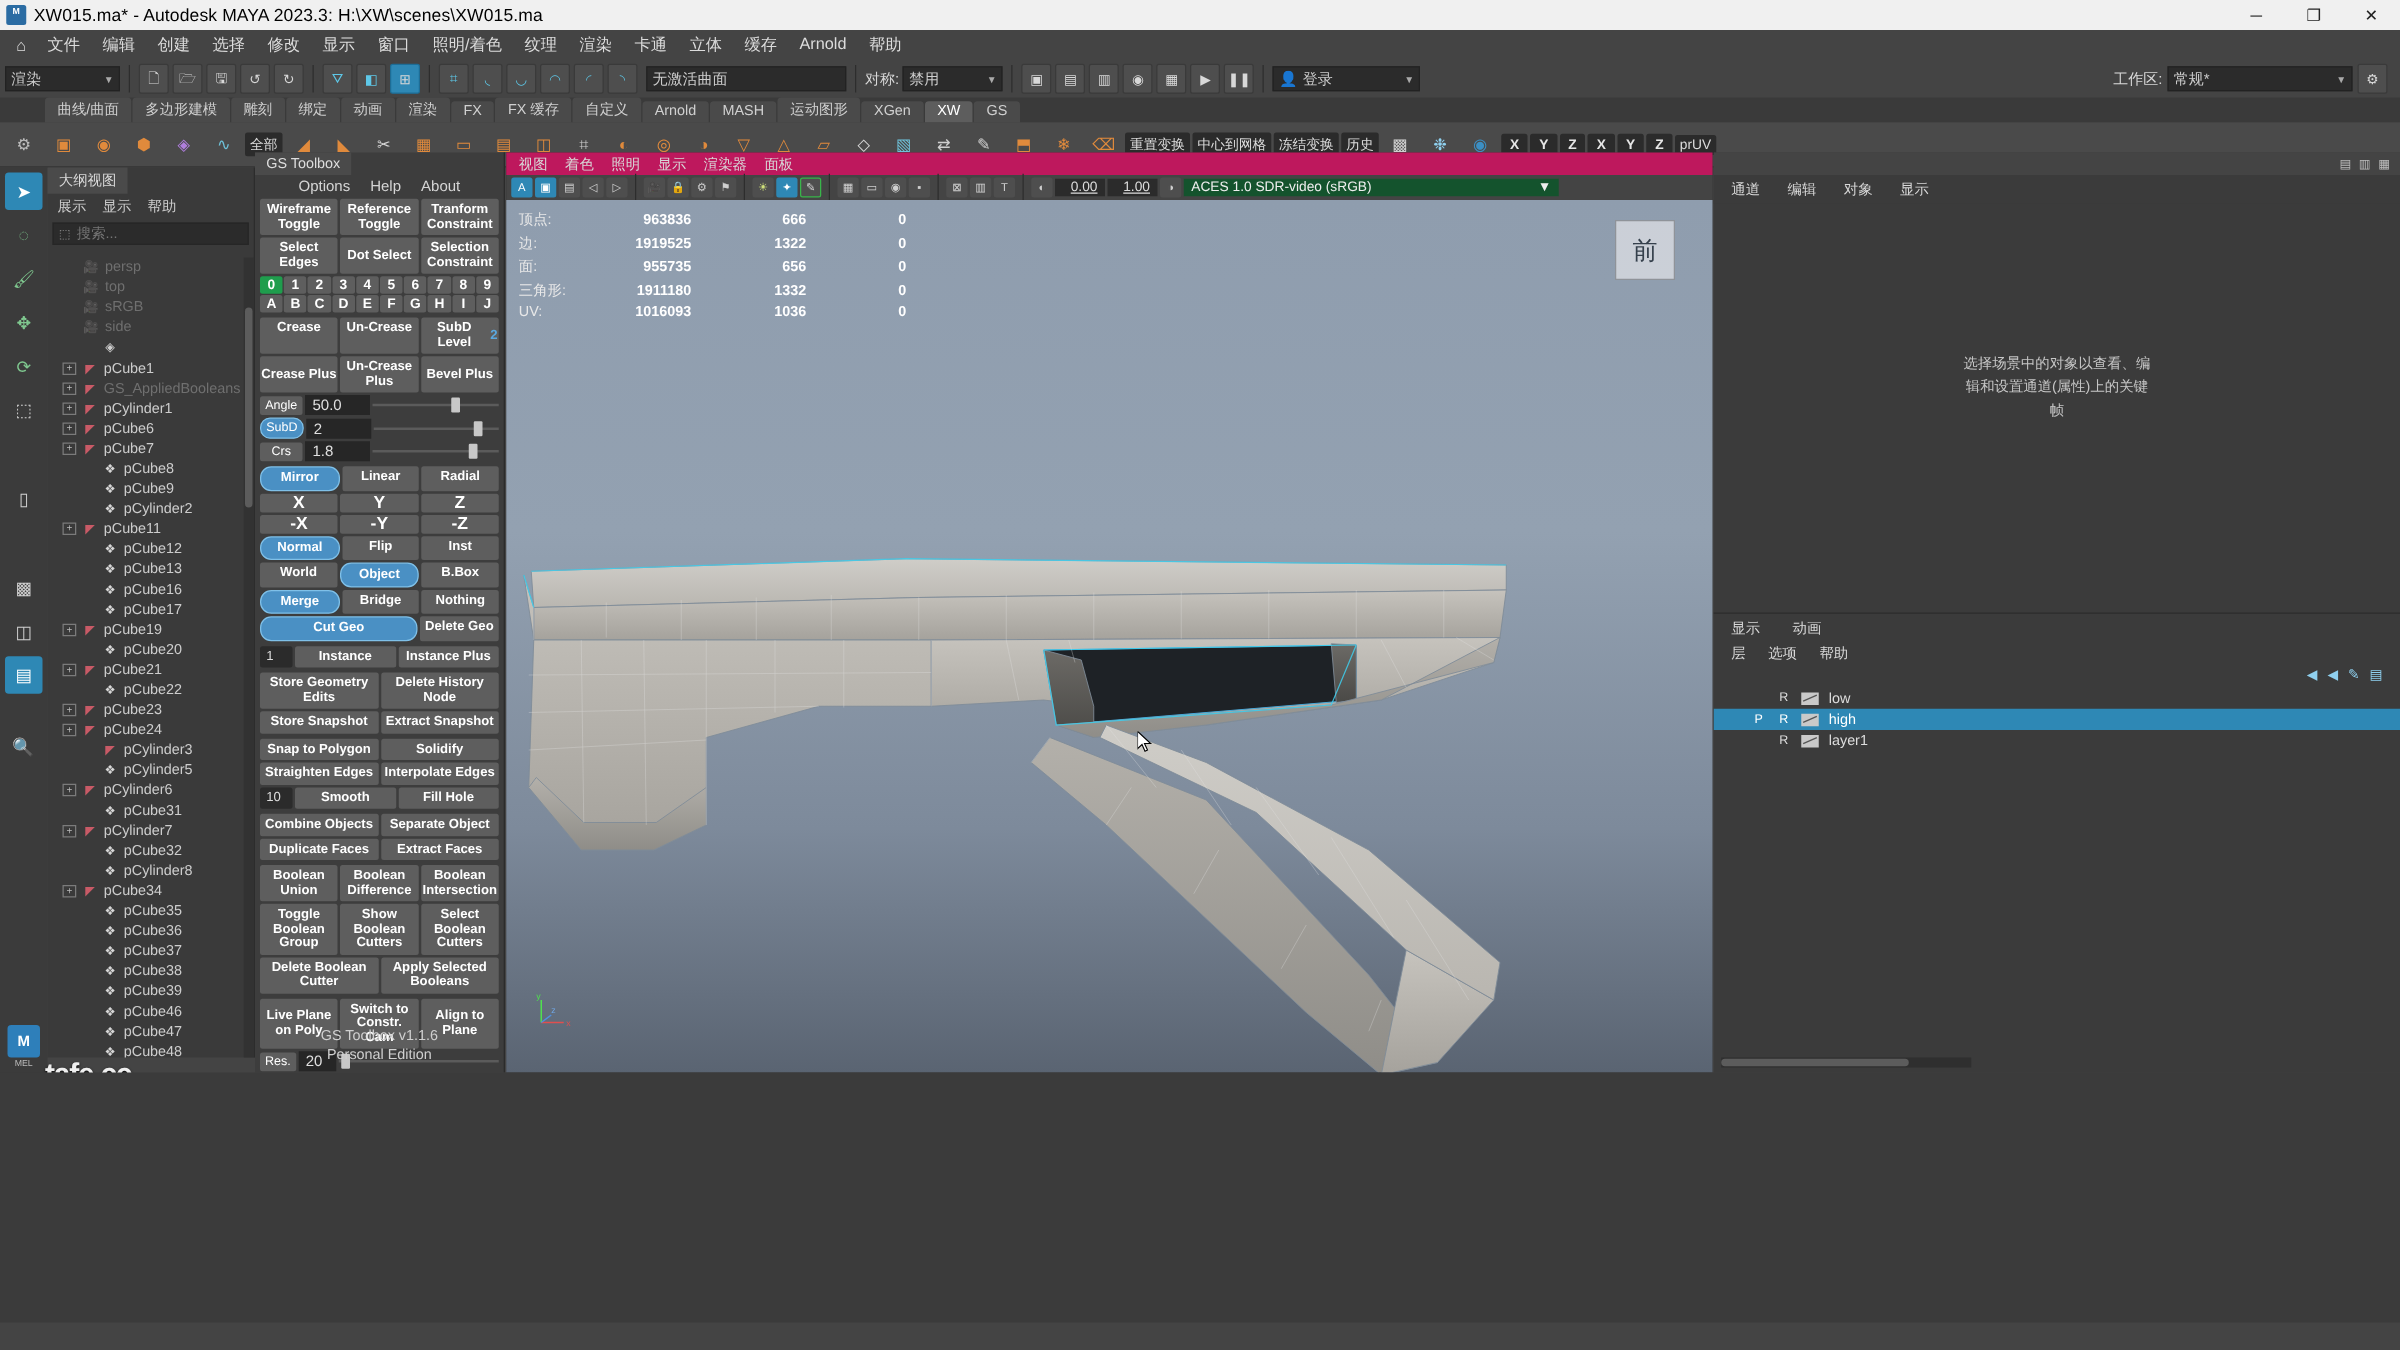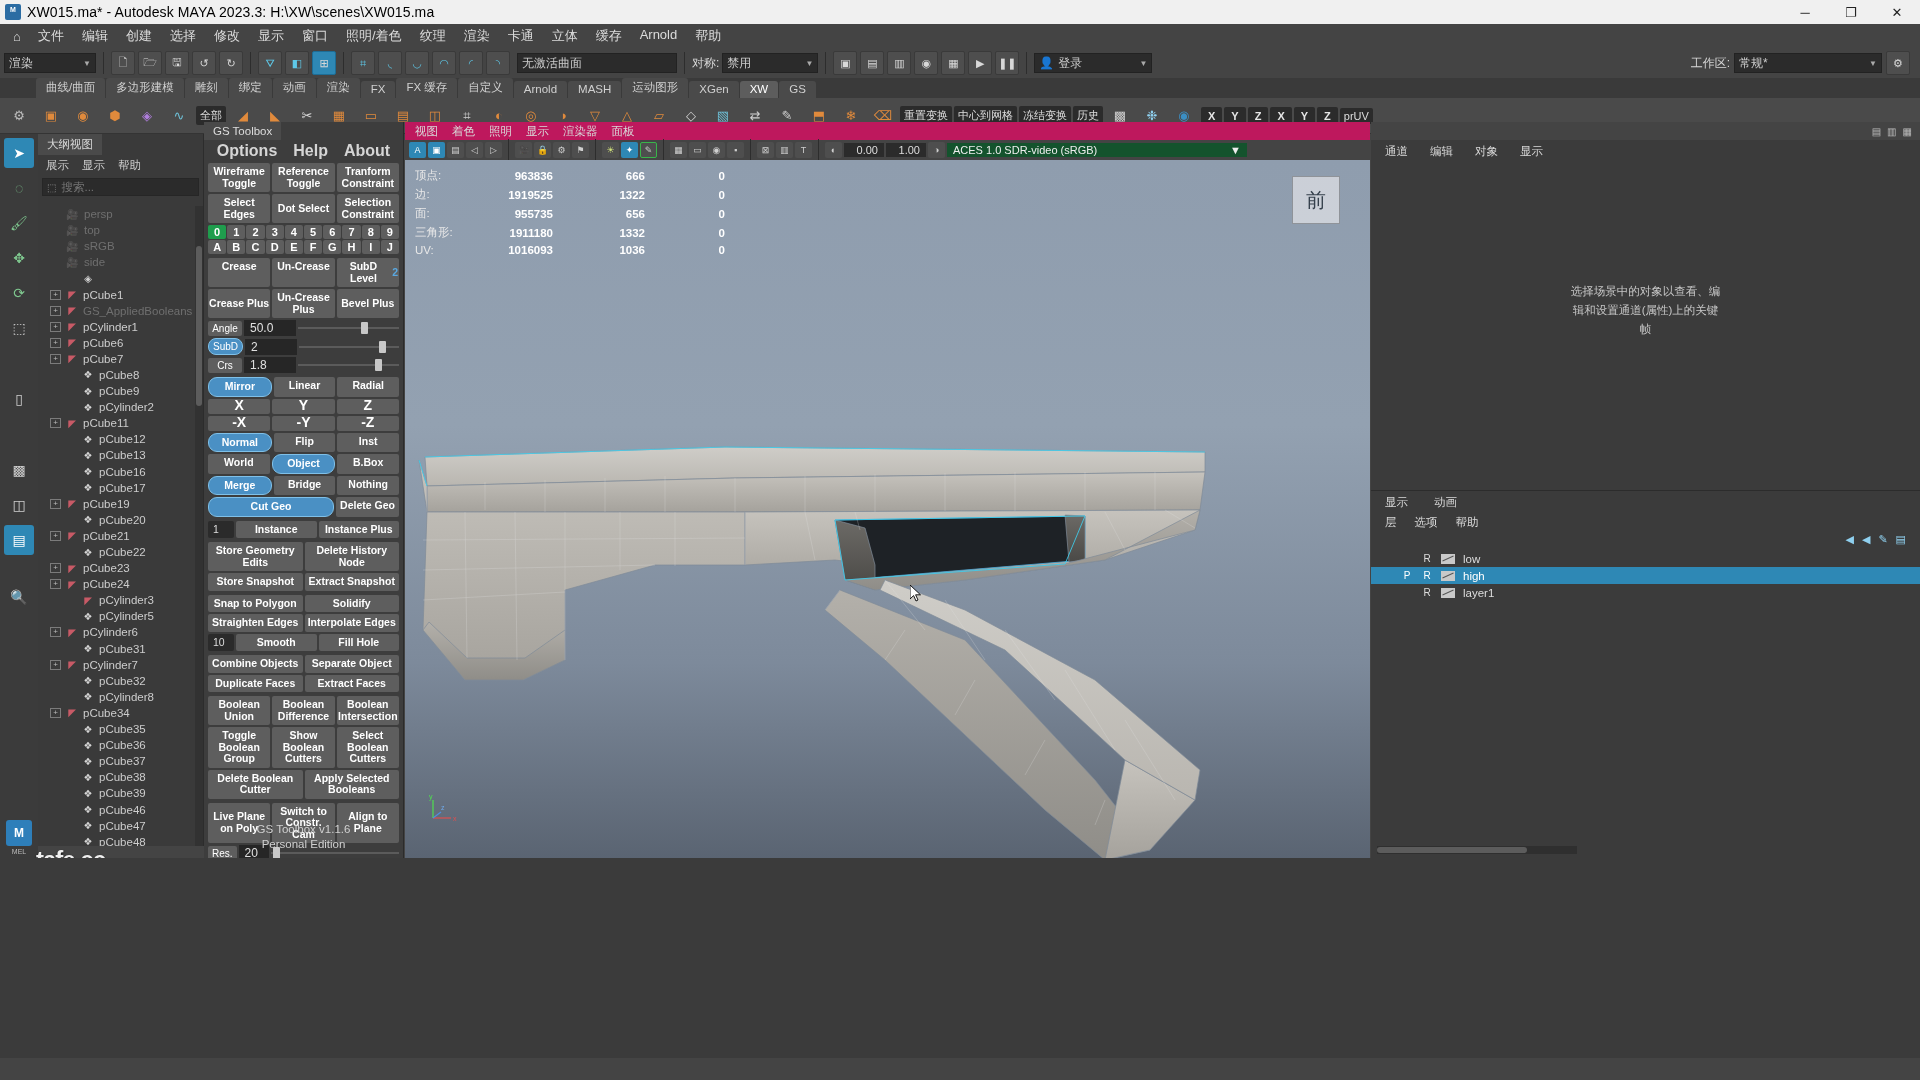--- a/index.html
+++ b/index.html
@@ -94,22 +94,22 @@
     font-size:12px; font-weight:bold; display:flex;align-items:center;justify-content:center;}
   #maya-badge .cap{ font-size:7px;color:#bbb;margin-top:2px;}
   #wm{ position:absolute; left:36px; top:846px; font-size:24px; color:#efefef;
     font-weight:bold; letter-spacing:-1px; text-shadow:0 1px 2px #000;}
 
   
   #gstb{ position:absolute; left:204px; top:122px; width:200px; height:736px;
     background:#3d3d3d; border-right:1px solid #2b2b2b; }
   #gstb .tbtab{ font-size:11.5px; color:#ddd; background:#4a4a4a; display:inline-block;
     padding:3px 9px; margin:0; }
-  #gstb .tbmenu{ display:flex; gap:16px; justify-content:center; font-size:16px;
-    color:#d5d5d5; padding:2px 0 3px;font-weight:bold; }
+  #gstb .tbmenu{ display:flex; gap:16px; justify-content:center; font-size:12px;
+    color:#d5d5d5; padding:2px 0 3px; }
   .gsgrp{ margin:0 4px 4px; }
   .gsrow{ display:flex; gap:2px; margin-bottom:2px; }
   .gb{ flex:1; background:#5e5e5e; color:#fff; font-size:10.5px; font-weight:bold;
     text-align:center; padding:3px 1px; border-radius:2px; position:relative;
     line-height:11.5px; min-height:15px; }
   .gb.two{ min-height:27px; display:flex;align-items:center;justify-content:center; }
   .gb.blue{ background:#4a90c4; border:1px solid #7fc0e8; border-radius:9px; }
   .gb.dark{ background:#2b2b2b; color:#ddd; font-weight:normal; flex:none; width:26px;
     text-align:left; padding-left:5px; }
   .numrow{ display:flex; gap:1px; margin-bottom:1px; }
@@ -141,21 +141,21 @@
     background:#2e2e2e; }
   #vpmenu{ height:18px; display:flex; align-items:center; gap:14px; padding-left:10px;
     font-size:11.5px; color:#d8d8d8; background:#be185d; }
   #vpbar{ height:20px; background:#444; display:flex; align-items:center; gap:2px;
     padding:0 4px; }
   .vb{ width:17px;height:16px; border-radius:2px; display:flex;align-items:center;
     justify-content:center; font-size:9px; color:#cfcfcf; background:#4e4e4e;}
   .vb.on{ background:#2e88b5; color:#fff;}
   .vb.gl{ border:1px solid #39b54a;}
   .vnum{ background:#2b2b2b;color:#ddd;font-size:11px;padding:1px 6px;min-width:40px;
-    text-align:right;}
+    text-align:right;text-decoration:underline;}
   .vcombo{ background:#14532d;color:#eee;font-size:11px;padding:1px 6px;display:flex;
     align-items:center;gap:18px;}
   #vp{ position:absolute; left:0; top:38px; width:965px; height:698px;
     background:linear-gradient(#8f9dae 0%, #93a1b1 38%, #7d8a9b 72%, #5a6472 100%);
     overflow:hidden;}
   #hud{ position:absolute; left:10px; top:6px; font-size:11.5px; color:#fff;
     font-weight:bold; }
   #hud table{ border-collapse:collapse; }
   #hud td{ padding:2px 0; }
   #hud td.lb{ width:54px; color:#e8e8e8; font-weight:normal; }
@@ -260,21 +260,21 @@
   <div class="sbtn cyan">◟</div>
   <div class="sbtn cyan">◡</div>
   <div class="sbtn cyan">◠</div>
   <div class="sbtn cyan">◜</div>
   <div class="sbtn cyan">◝</div>
   <div class="combo" style="width:160px;margin-left:4px">
     <span>无激活曲面</span>
   </div>
   <div class="sep"></div>
   <span style="font-size:12px;color:#d8d8d8">对称:</span>
-  <div class="combo" style="width:96px">
+  <div class="combo" style="width:80px">
     <span>禁用</span>
       <span class="arw">▼</span>
   </div>
   <div class="sep"></div>
   <div class="sbtn">▣</div>
   <div class="sbtn">▤</div>
   <div class="sbtn">▥</div>
   <div class="sbtn">◉</div>
   <div class="sbtn">▦</div>
   <div class="sbtn">▶</div>

